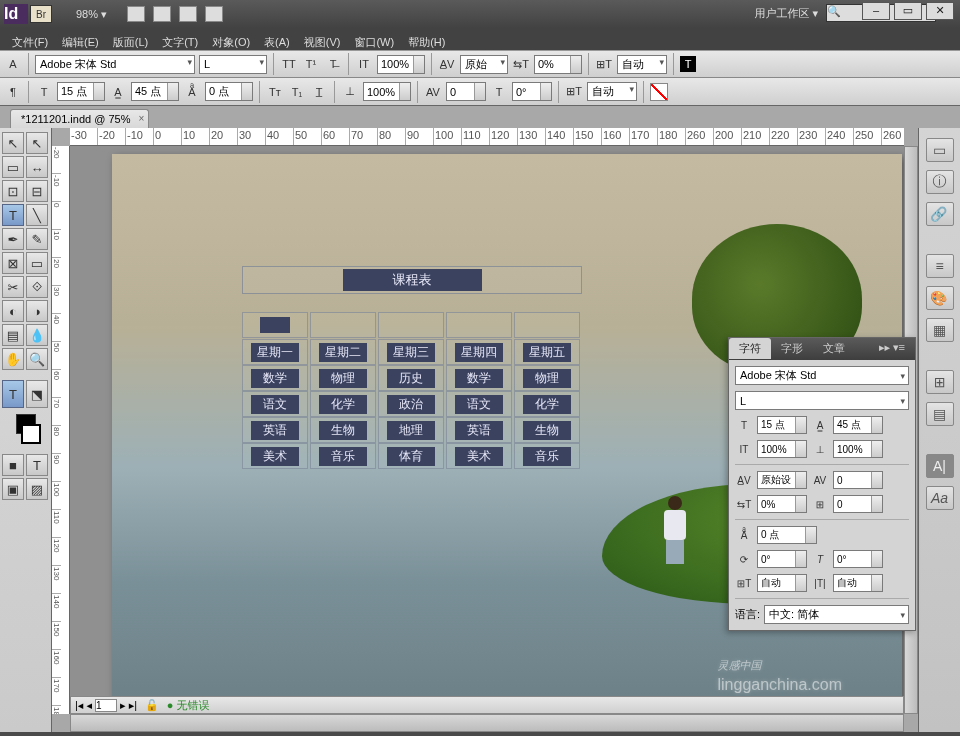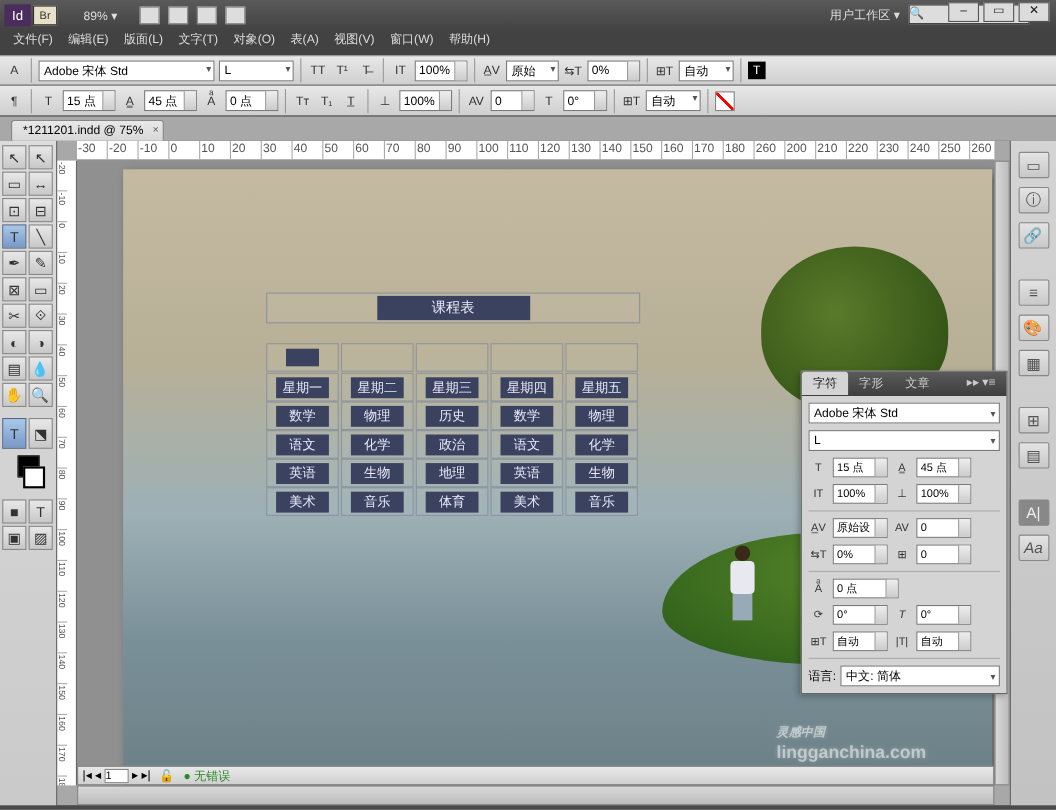--- a/index.html
+++ b/index.html
@@ -1,25 +1,25 @@
 <!DOCTYPE html>
 <html><head>
 <meta charset="utf-8">
 <style>
 *{box-sizing:border-box;margin:0;padding:0;font-family:"Microsoft YaHei",Arial,sans-serif;font-size:11px;user-select:none}
 body{background:#4a4a4a;width:960px;height:736px;overflow:hidden;position:relative}
 .titlebar{height:28px;background:linear-gradient(#5a5a5a,#424242);display:flex;align-items:center;color:#ccc;position:relative}
-.appid{width:24px;height:20px;background:#4b2c5e;color:#fff;text-align:center;line-height:20px;font-weight:normal;margin-left:4px;font-size:12px}
+.appid{width:24px;height:20px;background:#4b2c5e;color:#fff;text-align:left;line-height:20px;font-weight:bold;margin-left:4px;font-size:16px}
 .brbadge{width:22px;height:18px;background:#e8e0c8;color:#333;text-align:center;line-height:18px;margin-left:2px;border:1px solid #333;font-size:10px}
 .zoomsel{margin-left:24px;color:#ddd}
 .wsarea{position:absolute;right:142px;top:6px;color:#ddd}
 .searchbar{position:absolute;right:24px;top:4px;width:110px;height:18px;background:#ddd;border:1px solid #333}
 .titlebar .winctl{position:absolute;right:6px;top:2px;display:flex;gap:4px}
 .winctl div{width:28px;height:18px;background:#dcdcdc;border:1px solid #555;text-align:center;line-height:14px;color:#222}
-.menubar{height:22px;background:#424242;display:flex;align-items:flex-start;padding-left:6px;gap:2px}
+.menubar{height:22px;background:#424242;display:flex;align-items:flex-end;padding-left:6px;gap:2px}
 .menubar span{color:#ddd;padding:0 6px;cursor:default}
 .ctrlbar{height:28px;background:linear-gradient(#e8e8e8,#cfcfcf);border-top:1px solid #999;border-bottom:1px solid #888;display:flex;align-items:center;padding:0 4px;gap:4px}
 .ctrlbar2{height:28px;background:linear-gradient(#e8e8e8,#cfcfcf);border-bottom:1px solid #666;display:flex;align-items:center;padding:0 4px;gap:4px}
 .selbox{height:19px;background:#fff;border:1px solid #7a7a7a;display:inline-flex;align-items:center;padding:0 14px 0 4px;position:relative;font-size:11px}
 .selbox::after{content:"▾";position:absolute;right:2px;top:1px;font-size:9px;color:#555}
 .numbox{height:19px;background:#fff;border:1px solid #7a7a7a;display:inline-flex;align-items:center;padding:0 12px 0 3px;position:relative;font-size:11px;width:48px}
 .numbox::after{content:"";position:absolute;right:0;top:0;width:10px;height:100%;background:linear-gradient(#eee,#ccc);border-left:1px solid #999}
 .tico{width:18px;height:18px;display:inline-flex;align-items:center;justify-content:center;color:#333;font-size:11px}
 .sep{width:1px;height:22px;background:#999;margin:0 2px}
 .tabbar{height:22px;background:#a8a8a8;display:flex;align-items:flex-end;padding-left:10px}
@@ -38,21 +38,21 @@
 .canvas{position:absolute;top:18px;left:18px;right:14px;bottom:18px;background:#909090;overflow:hidden}
 .page{position:absolute;left:42px;top:8px;width:790px;height:570px;background:linear-gradient(180deg,#c4baa2 0%,#b8b096 30%,#9db0b6 55%,#7a9098 75%,#6a7e84 100%);box-shadow:3px 3px 8px rgba(0,0,0,.4)}
 .tree{position:absolute;right:40px;top:70px;width:180px;height:200px}
 .treetop{width:170px;height:150px;background:radial-gradient(circle at 40% 40%,#5a7a2a,#2a4a12);border-radius:50% 50% 45% 45%;position:absolute;top:0;right:0}
 .trunk{position:absolute;bottom:-40px;right:70px;width:18px;height:90px;background:linear-gradient(90deg,#3a2818,#5a3a28,#3a2818)}
 .grass{position:absolute;right:0;bottom:120px;width:300px;height:120px;background:radial-gradient(ellipse at 70% 30%,#5a8a2a,#2a5a18);border-radius:50% 0 0 50% / 60% 0 0 40%}
 .person{position:absolute;right:210px;bottom:160px;width:34px;height:68px}
 .person .head{width:14px;height:14px;background:#3a2818;border-radius:50%;margin:0 auto}
 .person .body{width:22px;height:30px;background:#e8e8f0;margin:0 auto;border-radius:4px}
 .person .legs{width:18px;height:24px;background:#98aab8;margin:0 auto}
-.watermark{position:absolute;right:60px;bottom:30px;color:rgba(255,255,255,.5);font-size:26px;font-style:italic;font-weight:bold;text-shadow:0 0 4px rgba(255,255,255,.3)}
+.watermark{position:absolute;right:60px;bottom:30px;color:rgba(255,255,255,.5);font-size:26px;font-style:italic;font-weight:normal;text-shadow:0 0 4px rgba(255,255,255,.3)}
 .watermark small{display:block;font-size:16px;font-style:normal;text-align:center}
 .tbl{position:absolute;left:130px;top:112px}
 .tblttl{width:340px;height:28px;border:1px solid rgba(120,130,150,.7);display:flex;align-items:center;justify-content:center;margin-bottom:18px;background:rgba(255,255,255,.05)}
 .tblttl span{background:#3a4260;color:#e8e8f8;padding:2px 50px;font-size:13px;display:inline-block}
 .tblrow{display:flex;gap:2px;}
 .tblrow.hdr{margin-bottom:1px}
 .tcell{width:66px;height:26px;border:1px solid rgba(120,130,150,.6);display:flex;align-items:center;justify-content:center;background:rgba(255,255,255,.05)}
 .tcell span{background:#3a4260;color:#e8e8f8;padding:1px 6px;font-size:12px;min-width:48px;text-align:center;display:inline-block}
 .tcell.first span{min-width:30px}
 .rpanels{width:42px;background:linear-gradient(#d4d4d4,#c2c2c2);border-left:1px solid #666;display:flex;flex-direction:column;align-items:center;gap:8px;padding-top:10px}
@@ -75,21 +75,21 @@
 .fsbox{width:20px;height:20px;border:1px solid #333;position:relative}
 .tbicons{display:flex;align-items:center;margin-left:20px;gap:8px}
 .tbicons div{width:18px;height:16px;border:1px solid #888;background:#ddd}
 </style>
 </head>
 <body>
 
 <div class="titlebar">
   <div class="appid">Id</div>
   <div class="brbadge">Br</div>
-  <div class="zoomsel"><span>89%</span> ▾</div>
+  <div class="zoomsel"><span>98%</span> ▾</div>
   <div class="tbicons">
     <div></div>
     <div></div>
     <div></div>
     <div></div>
   </div>
   <div class="wsarea"><span>用户工作区</span> ▾</div>
   <div class="searchbar">🔍</div>
   <div class="winctl">
     <div>–</div>

